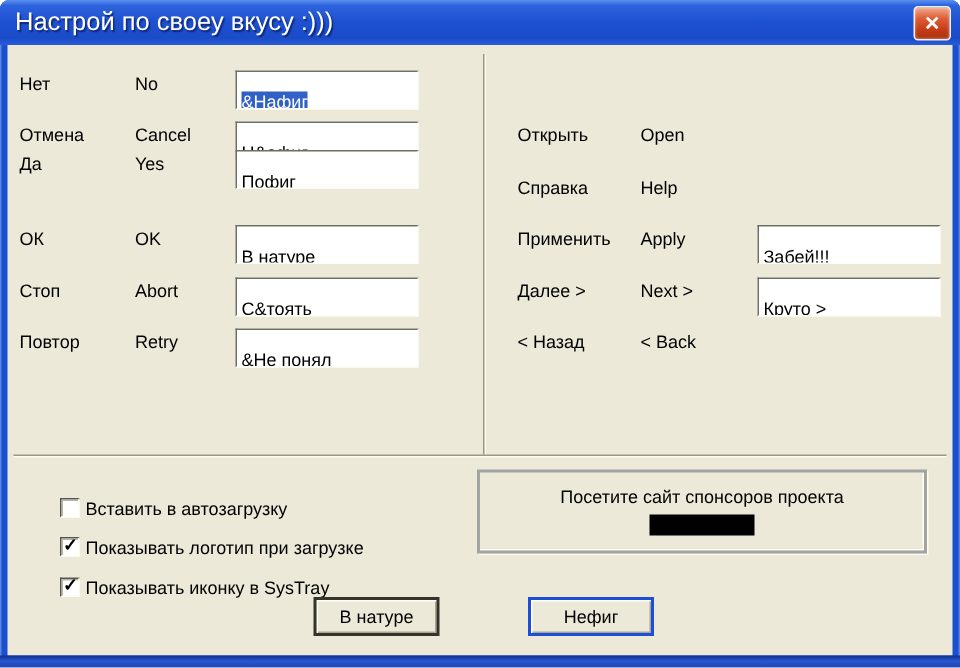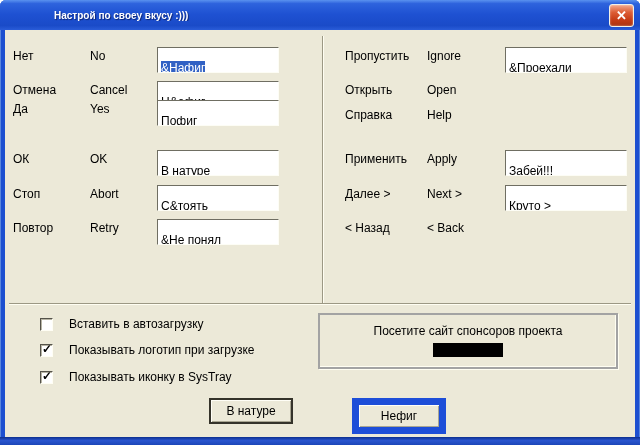--- a/index.html
+++ b/index.html
@@ -5,22 +5,22 @@
   :root{
     --frame:#1c4fd0; --client:#ece9d8; --selbg:#3161c4;
   }
   *{margin:0;padding:0;box-sizing:content-box;}
   body{width:640px;height:445px;font-family:"Liberation Sans",sans-serif;background:#fff;}
   .window{position:relative;width:640px;height:445px;background:var(--frame);
           border-radius:6px 6px 0 0;overflow:hidden;box-shadow:inset 0 0 0 1px #5a86dd;}
   .titlebar{position:absolute;top:0;left:0;right:0;height:30px;
       background:linear-gradient(180deg,#5a92ef 0%,#2e63dd 12%,#1e51d2 48%,#1a4bc8 85%,#2a5cd8 100%);
       display:flex;align-items:center;padding:0 6px 0 10px;}
-  .title{flex:1;color:#fff;font-weight:bold;font-size:10px;text-shadow:1px 1px 1px rgba(0,0,40,.55);
-         white-space:nowrap;overflow:hidden;margin-left:44px;}
+  .title{flex:1;color:#fff;font-weight:normal;font-size:17px;text-shadow:1px 1px 1px rgba(0,0,40,.55);
+         white-space:nowrap;overflow:hidden;}
   .close{width:23px;height:21px;border:1px solid #f2f1e8;border-radius:3px;cursor:pointer;
       background:linear-gradient(180deg,#f2a88c 0%,#dd5d35 35%,#c63c16 70%,#a93311 100%);
       color:#fff;font-size:13px;font-weight:bold;line-height:19px;text-align:center;padding:0;
       box-shadow:inset 0 0 2px rgba(255,255,255,.6);}
   .client{position:absolute;left:5px;top:30px;width:630px;height:407px;background:var(--client);
           font-size:12px;color:#000;}
   .window::after{content:"";position:absolute;left:0;right:0;bottom:0;height:8px;
       background:linear-gradient(180deg,#0c2f8e,#2a55cf 45%,#1c46b8);}
   .divider-v{position:absolute;left:317px;top:6px;height:267px;width:0;
       border-left:1px solid #9c9884;border-right:1px solid #fffef2;}
@@ -28,36 +28,36 @@
       border-top:1px solid #9c9884;border-bottom:1px solid #fffef2;}
   .row{position:absolute;left:0;width:630px;height:18px;}
   .row span.lbl{position:absolute;top:0;line-height:18px;white-space:nowrap;}
   .rowL .ru{left:8px}  .rowL .en{left:85px}  .rowL .textbox{left:152px}
   .rowR .ru{left:340px}.rowR .en{left:422px}.rowR .textbox{left:500px}
   .textbox{position:absolute;top:0;width:122px;height:18px;background:#fff;box-sizing:border-box;
       border-top:1px solid #6f6e62;border-left:1px solid #6f6e62;
       border-bottom:1px solid #fdfdf5;border-right:1px solid #fdfdf5;
       line-height:16px;padding:12px 3px;overflow:hidden;white-space:nowrap;cursor:text;}
   .val.selected{background:var(--selbg);color:#fff;}
-  .checkrow{position:absolute;left:35px;height:14px;display:flex;align-items:flex-end;gap:16px;cursor:default;}
+  .checkrow{position:absolute;left:35px;height:14px;display:flex;align-items:flex-start;gap:4px;cursor:default;margin-top:15px;}
   .cbx{width:13px;height:13px;background:#fff;box-sizing:border-box;position:relative;
       border-top:1px solid #55534a;border-left:1px solid #55534a;
       border-bottom:1px solid #fffef4;border-right:1px solid #fffef4;
       box-shadow:inset 1px 1px 0 #b8b5a5;}
   .cbx.checked::after{content:"✓";position:absolute;left:1px;top:-3px;font-size:12px;
       font-weight:bold;color:#000;}
   .cbl{white-space:nowrap;}
   .sponsor{position:absolute;left:313px;top:283px;width:300px;height:56px;box-sizing:border-box;
       border:2px solid #a3a3a3;box-shadow:inset -1px -1px 0 #fffef2,1px 1px 0 #fffef2;
       text-align:center;}
   .sponsor-text{margin-top:9px;}
   .redacted{width:70px;height:14px;background:#000;margin:5px auto 0;}
   .btn{position:absolute;top:368px;width:80px;height:22px;background:var(--client);
       font-family:inherit;font-size:12px;color:#000;text-align:center;cursor:pointer;
-      border:7px solid #1d4ed8;box-shadow:inset 1px 1px 0 #fffef6,inset -1px -1px 0 #a9a692;}
+      border:2px solid #1d4ed8;box-shadow:inset 1px 1px 0 #fffef6,inset -1px -1px 0 #a9a692;}
   .btn.default{border:2px solid #35332a;}
 </style>
 </head>
 <body>
 
 <div class="window">
   <div class="titlebar">
     <span class="title">Настрой по своеу вкусу :)))</span>
     <button class="close"><span>✕</span></button>
   </div>
@@ -90,30 +90,25 @@
       <span class="lbl ru">Стоп</span>
       <span class="lbl en">Abort</span>
       <div class="textbox"><span class="val">С&amp;тоять</span></div>
     </div>
     <div class="row rowL" style="top:189px">
       <span class="lbl ru">Повтор</span>
       <span class="lbl en">Retry</span>
       <div class="textbox"><span class="val">&amp;Не понял</span></div>
     </div>
 
-    <div class="row rowR" style="top:17px">
-      <span class="lbl ru">Пропустить</span>
-      <span class="lbl en">Ignore</span>
-      <div class="textbox"><span class="val">&amp;Проехали</span></div>
-    </div>
     <div class="row rowR" style="top:51px">
       <span class="lbl ru">Открыть</span>
       <span class="lbl en">Open</span>
     </div>
-    <div class="row rowR" style="top:76px">
+    <div class="row rowR" style="top:86px">
       <span class="lbl ru">Справка</span>
       <span class="lbl en">Help</span>
     </div>
     <div class="row rowR" style="top:120px">
       <span class="lbl ru">Применить</span>
       <span class="lbl en">Apply</span>
       <div class="textbox"><span class="val">Забей!!!</span></div>
     </div>
     <div class="row rowR" style="top:155px">
       <span class="lbl ru">Далее &gt;</span>

